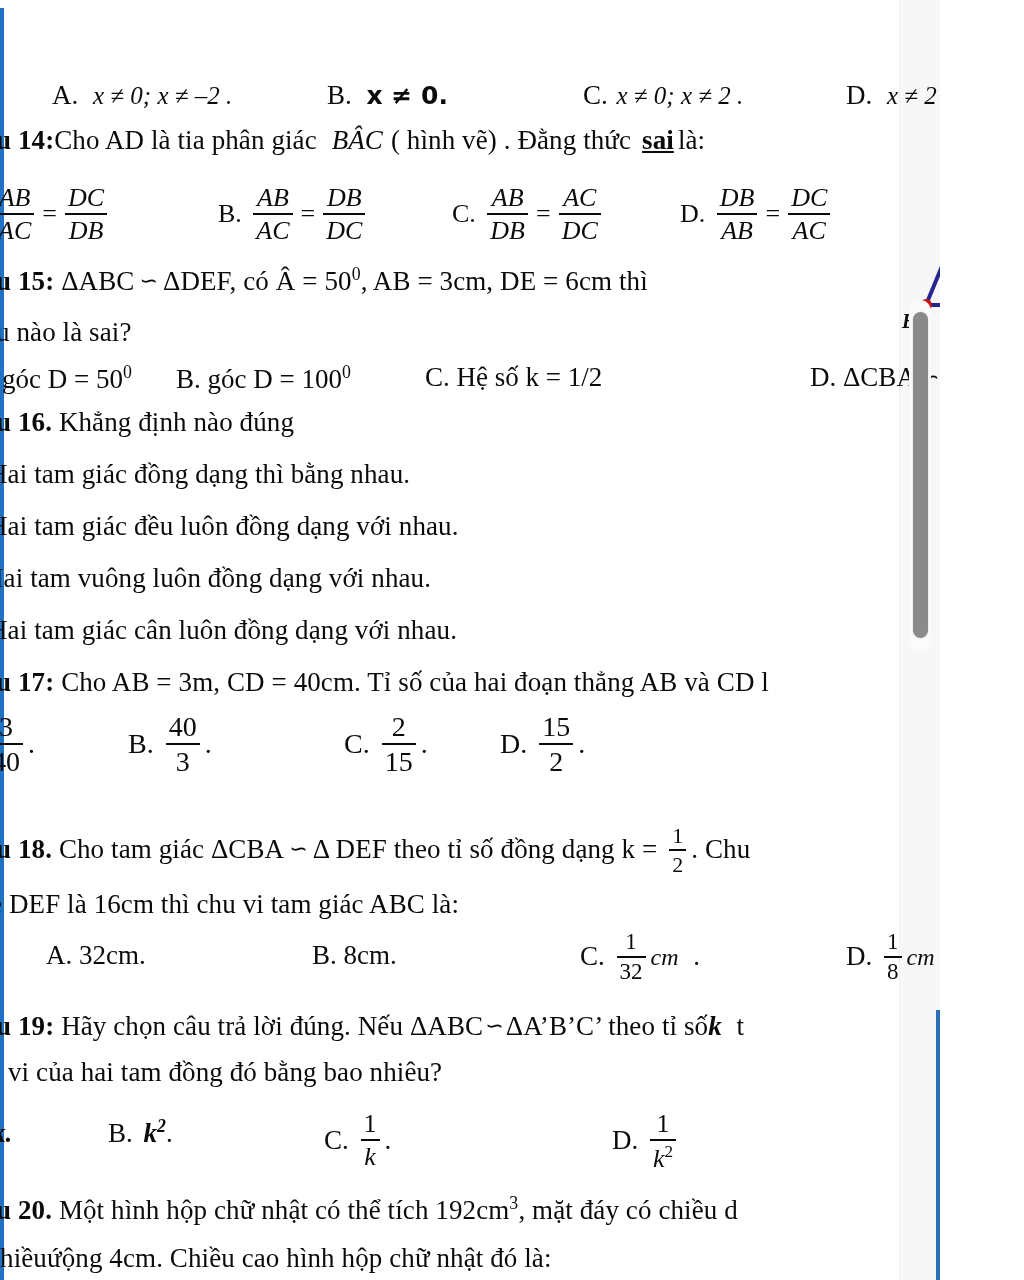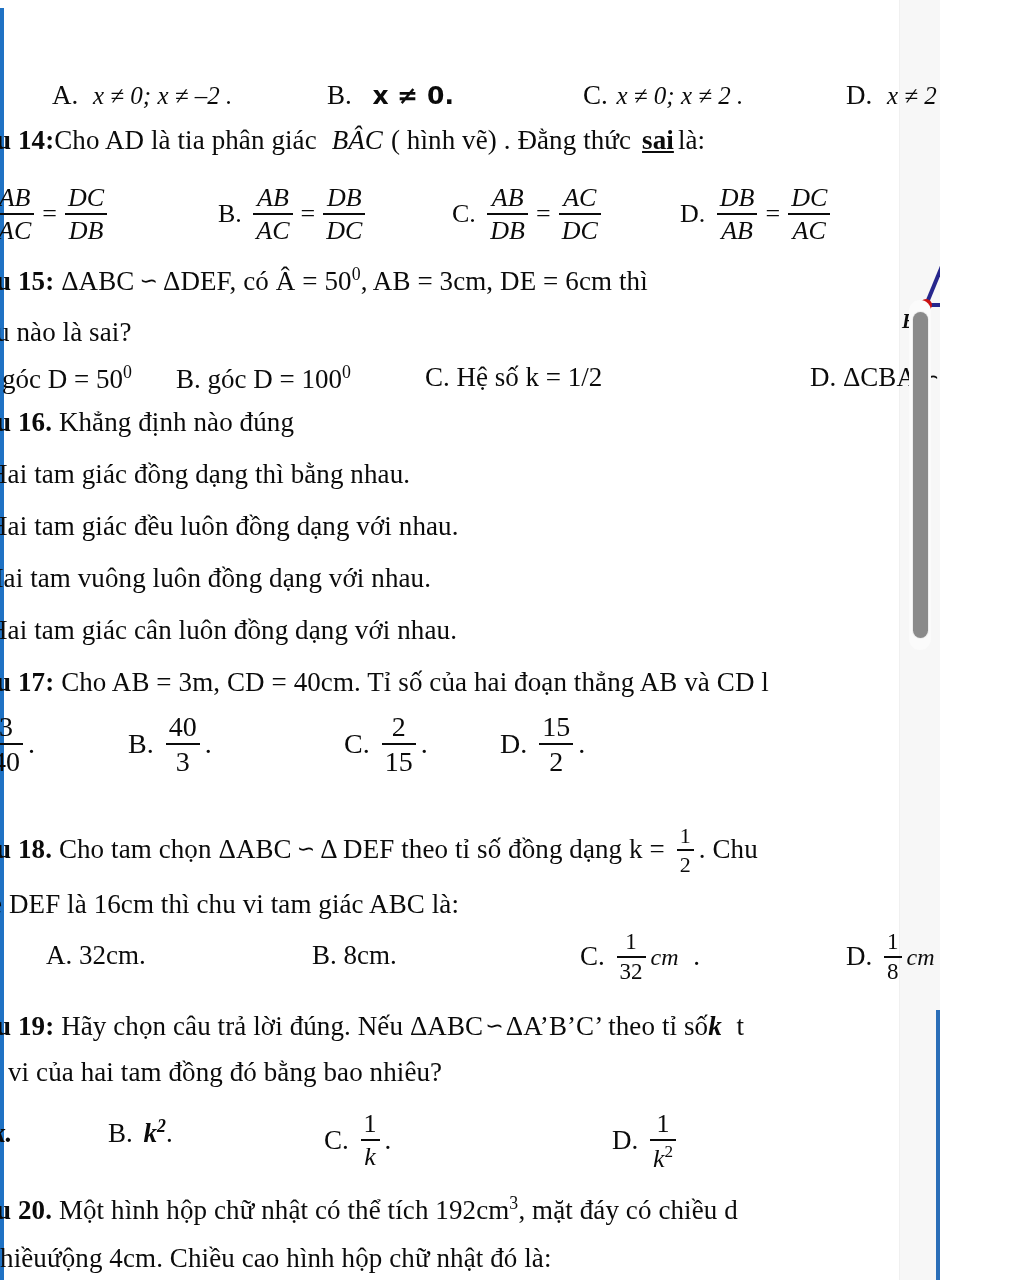--- a/index.html
+++ b/index.html
@@ -122,21 +122,21 @@
   <div class="right-blue-rule"></div>
 
   <div class="doc">
 
     <div class="col" style="left:52px;top:80px;">
       <span class="opt-lab">A.</span>
       <span class="ital" style="font-size:25px;margin-left:8px;">x ≠ 0; x ≠ –2 .</span>
     </div>
     <div class="col" style="left:327px;top:80px;">
       <span class="opt-lab">B.</span>
-      <span style="font-family:'DejaVu Sans',sans-serif;font-size:25px;margin-left:14px;font-weight:600;">x ≠ 0.</span>
+      <span style="font-family:'DejaVu Sans',sans-serif;font-size:25px;margin-left:8px;font-weight:600;">x ≠ 0.</span>
     </div>
     <div class="col" style="left:583px;top:80px;text-align:right;">
       <span class="opt-lab">C.</span>
       <span class="ital" style="font-size:25px;margin-left:2px;">x ≠ 0; x ≠ 2 .</span>
     </div>
     <div class="col" style="left:846px;top:80px;">
       <span class="opt-lab">D.</span>
       <span class="ital" style="font-size:25px;margin-left:8px;">x ≠ 2</span>
     </div>
 
@@ -281,21 +281,21 @@
       <span class="opt-lab">D.</span>
       <span class="frac">
         <span class="num">15</span>
         <span class="bar"></span>
         <span class="den">2</span>
       </span><span>.</span>
     </div>
 
     <div class="line" style="left:-4px;top:826px;">
       <span class="q-head">u 18.</span>
-      <span>Cho tam chọn ΔABC</span><span class="sim">∽</span><span>Δ DEF theo tỉ số đồng dạng k =</span>
+      <span>Cho tam giác ΔCBA</span><span class="sim">∽</span><span>Δ DEF theo tỉ số đồng dạng k =</span>
       <span class="frac sm">
         <span class="num">1</span>
         <span class="bar"></span>
         <span class="den">2</span>
       </span><span>. Chu</span>
     </div>
     <div class="line" style="left:-10px;top:890px;">e DEF là 16cm thì chu vi tam giác ABC là:</div>
 
     <div class="col" style="left:46px;top:940px;">A. 32cm.</div>
     <div class="col" style="left:312px;top:940px;">B. 8cm.</div>

